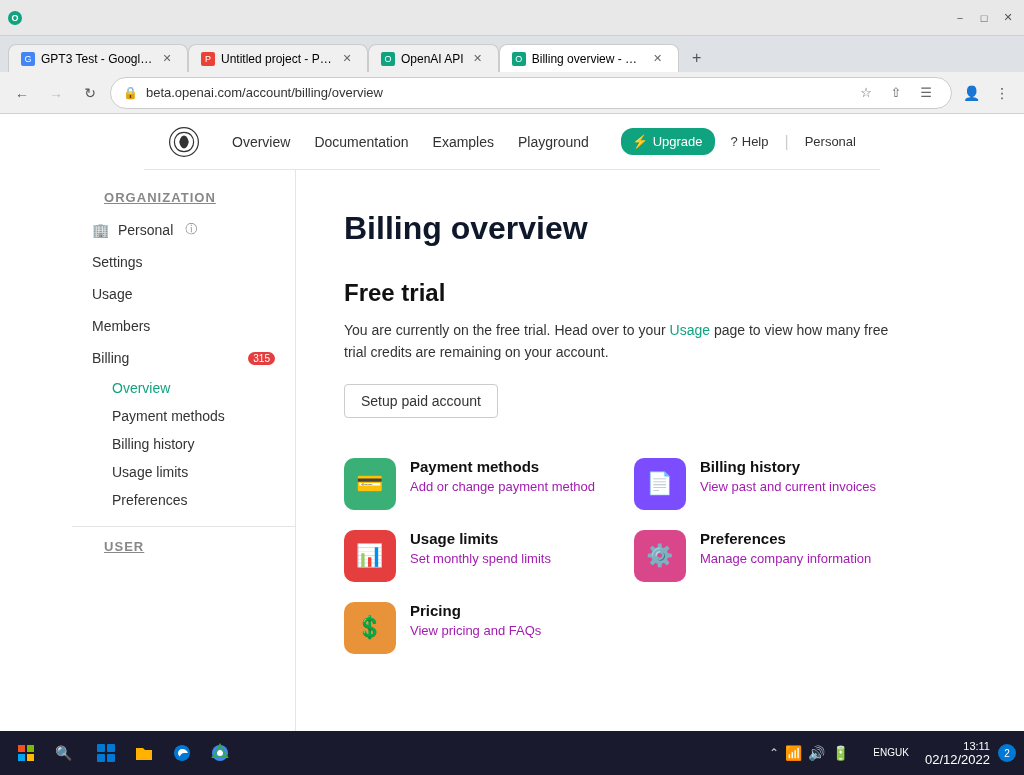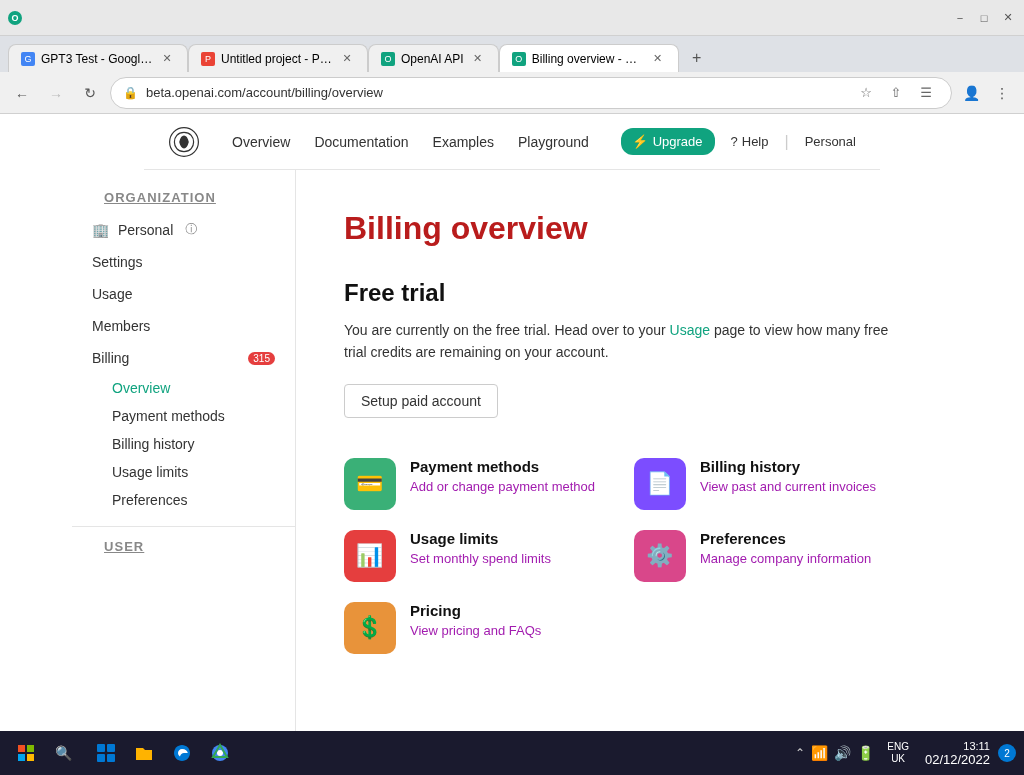--- a/index.html
+++ b/index.html
@@ -55,21 +55,21 @@
     .sidebar-item { display: flex; align-items: center; gap: 8px; padding: 8px 16px; font-size: 14px; color: #333; cursor: pointer; border-radius: 4px; margin: 0 4px; }
     .sidebar-item-icon { font-size: 14px; width: 18px; display: inline-flex; align-items: center; justify-content: center; }
     .sidebar-badge { background: #e53e3e; color: #fff; font-size: 10px; border-radius: 10px; padding: 1px 5px; margin-left: auto; }
     .sidebar-subsection { padding-left: 8px; }
     .sidebar-sub-item { display: block; padding: 6px 16px 6px 28px; font-size: 14px; color: #333; cursor: pointer; border-radius: 4px; margin: 0 4px; }
     .sidebar-sub-item.active { color: #10a37f; font-weight: 500; }
     .sidebar-divider { height: 1px; background: #e5e5e5; margin: 12px 0; }
 
     
     .content { flex: 1; padding: 40px 48px; overflow-y: auto; background: #fff; }
-    .page-title { font-size: 32px; font-weight: 700; color: #b91c1c; margin-bottom: 32px; }
+    .page-title { font-size: 32px; font-weight: 700; color: #0f172a; margin-bottom: 32px; }
     .section-title { font-size: 24px; font-weight: 600; color: #111; margin-bottom: 12px; }
     .section-description { font-size: 14px; color: #333; line-height: 1.6; margin-bottom: 20px; max-width: 560px; }
     .usage-link { color: #10a37f; text-decoration: none; cursor: pointer; }
     .setup-btn { background: #fff; border: 1px solid #ccc; border-radius: 4px; padding: 8px 16px; font-size: 14px; cursor: pointer; color: #333; margin-bottom: 40px; }
 
     
     .cards-grid { display: grid; grid-template-columns: 1fr 1fr; gap: 20px; max-width: 680px; }
     .card { display: flex; align-items: flex-start; gap: 14px; padding: 0; }
     .card-icon { width: 52px; height: 52px; border-radius: 10px; display: flex; align-items: center; justify-content: center; flex-shrink: 0; font-size: 22px; color: #fff; }
     .card-icon.green { background: #3ab077; }
@@ -309,21 +309,21 @@
         </svg>
       </div>
     </div>
     <div class="taskbar-right">
       <div class="taskbar-systray">
         <span style="font-size:12px;color:#ccc;">⌃</span>
         <span style="font-size:14px;">📶</span>
         <span style="font-size:14px;">🔊</span>
         <span style="font-size:14px;">🔋</span>
       </div>
-      <div style="display:flex;flex-direction:column;align-items:center;margin-left:4px;">
+      <div style="display:flex;flex-direction:row;align-items:center;margin-left:16px;">
         <span style="font-size:10px;color:#fff;line-height:1.2;">ENG</span>
         <span style="font-size:10px;color:#fff;line-height:1.2;">UK</span>
       </div>
       <div style="display:flex;flex-direction:column;align-items:flex-end;margin-left:8px;">
         <span style="font-size:11px;color:#fff;">13:11</span>
         <span style="font-size:13px;color:#fff;">02/12/2022</span>
       </div>
       <div class="taskbar-notification">2</div>
     </div>
   </div>

